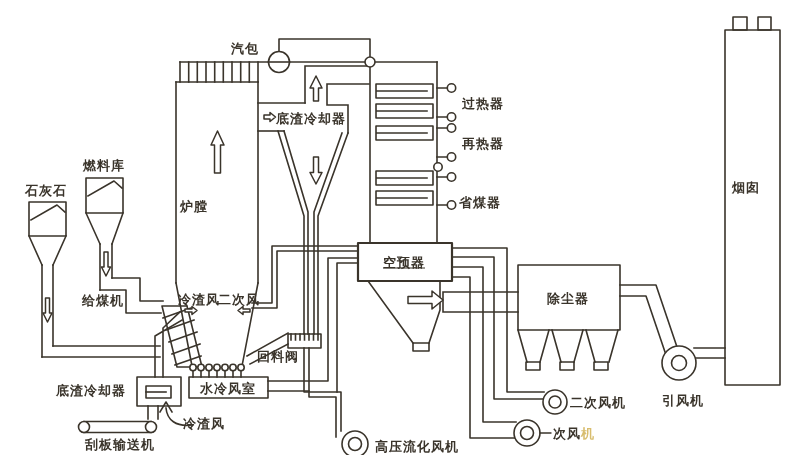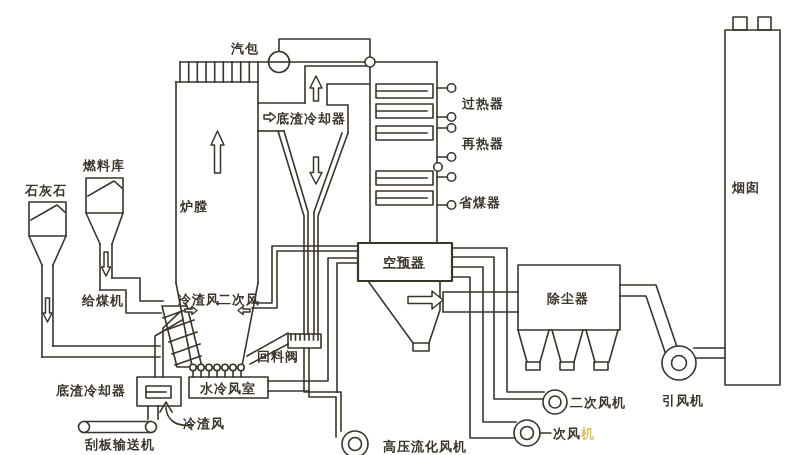--- a/index.html
+++ b/index.html
@@ -221,20 +221,20 @@
 <div class="lbl" style="left:239px; top:299px;">二次风</div>
 <div class="lbl" style="left:483px; top:103px;">过热器</div>
 <div class="lbl" style="left:483px; top:143px;">再热器</div>
 <div class="lbl" style="left:480px; top:202px;">省煤器</div>
 <div class="lbl" style="left:404px; top:262px;text-decoration:underline;">空预器</div>
 <div class="lbl" style="left:278px; top:356px;">回料阀</div>
 <div class="lbl" style="left:228px; top:388px;">水冷风室</div>
 <div class="lbl" style="left:91px;  top:390px;font-family:Liberation Serif, serif;">底渣冷却器</div>
 <div class="lbl" style="left:120px; top:444px;">刮板输送机</div>
 <div class="lbl" style="left:204px; top:423px;">冷渣风</div>
-<div class="lbl" style="left:417px; top:446px;margin-left:8px;">高压流化风机</div>
+<div class="lbl" style="left:417px; top:446px;">高压流化风机</div>
 <div class="lbl" style="left:567px; top:433px;"><span>一次风</span><span class="hl">机</span></div>
 <div class="lbl" style="left:598px; top:402px;">二次风机</div>
 <div class="lbl" style="left:683px; top:400px;">引风机</div>
 <div class="lbl" style="left:568px; top:298px;">除尘器</div>
 <div class="lbl" style="left:746px; top:187px;">烟囱</div>
 
 </div>
 
 </body></html>

